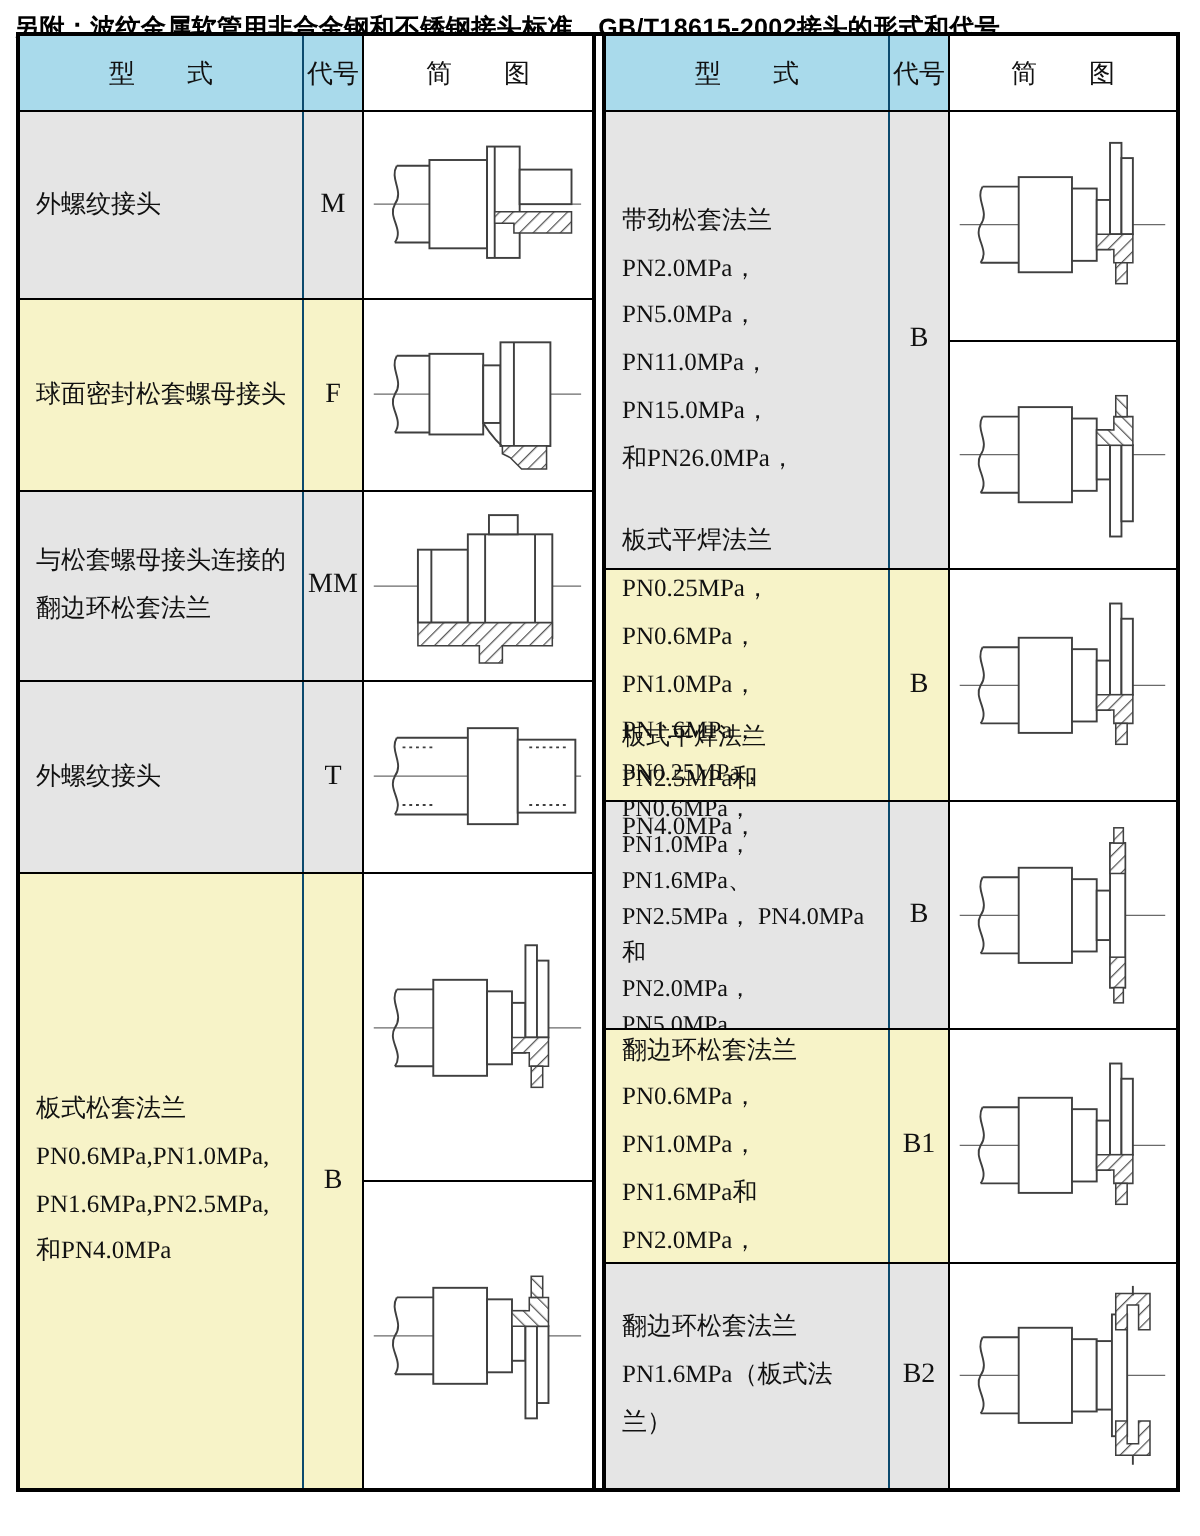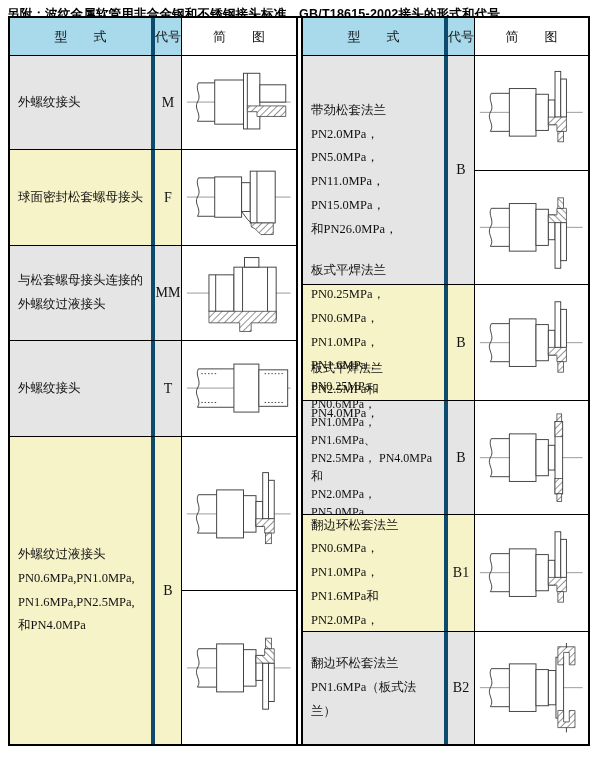--- a/index.html
+++ b/index.html
@@ -14,21 +14,21 @@
   .half.lh{width:288px;border-right:2px solid #000;}
   .dgap{width:3px;background:#fff;}
   .half.rh{flex:1;border-left:2px solid #000;}
   .row{display:flex;box-sizing:border-box;border-top:1px solid #000;min-height:0;}
   .row.first{border-top:none;}
   .row.grow{flex:1;}
   .cell{box-sizing:border-box;min-width:0;min-height:0;display:flex;align-items:center;}
   .name{width:141px;padding:2px 4px 2px 8px;font-size:12.5px;line-height:1.9;
         white-space:pre-line;}
   .name.tight{line-height:1.5;font-size:12px;}
-  .code{width:31px;border-left:4px solid #0c4a6e;border-right:1px solid #000;
+  .code{width:31px;border-left:1px solid #0c4a6e;border-right:1px solid #000;
         justify-content:center;font-size:14px;text-align:right;}
   .diag{flex:1;justify-content:center;background:#fff;}
   .diag svg{width:96%;height:94%;}
   .diag.split{flex-direction:column;align-items:stretch;}
   .sub{flex:1;display:flex;align-items:center;justify-content:center;min-height:0;}
   .sub.top{border-bottom:1px solid #000;}
   .hdr{background:#a9daeb;}
   .hdr .cell{justify-content:center;font-size:13px;padding:0;}
   .hdr .name{white-space:normal;line-height:1.2;}
   .hl-bg{background:#f7f3c8;}
@@ -93,21 +93,21 @@
                 <line x1="76" y1="21" x2="76" y2="75" stroke="#3f3f3f" stroke-width="1" fill="none"></line>
                 <path d="M60,63 Q72,82 88,84" stroke="#3f3f3f" stroke-width="1" fill="none"></path>
                 <polygon points="70,75 93,75 93,87 80,87 74,81 70,79" stroke="#3f3f3f" stroke-width="0.8" fill="url(#hatch)"></polygon>
               </svg>
             </span>
           </div>
       </div>
 
       <div class="row" style="height:95px">
         <div class="cell name">与松套螺母接头连接的
-外螺纹过液接头</div>
+翻边环松套法兰</div>
         <div class="cell code">MM</div>
         <div class="cell diag">
             <span class="sub">
               <svg viewBox="0 0 114 96" preserveAspectRatio="xMidYMid meet">
                 <line x1="3" y1="48" x2="111" y2="48" stroke="#6a6a6a" stroke-width="0.7"></line>
                 <rect x="26" y="29" width="26" height="38" stroke="#3f3f3f" stroke-width="1" fill="#ffffff"></rect>
                 <line x1="33" y1="29" x2="33" y2="67" stroke="#3f3f3f" stroke-width="1" fill="none"></line>
                 <rect x="52" y="21" width="44" height="54" stroke="#3f3f3f" stroke-width="1" fill="#ffffff"></rect>
                 <line x1="61" y1="21" x2="61" y2="75" stroke="#3f3f3f" stroke-width="1" fill="none"></line>
                 <line x1="87" y1="21" x2="87" y2="75" stroke="#3f3f3f" stroke-width="1" fill="none"></line>
@@ -134,21 +134,21 @@
                 <line x1="18" y1="33" x2="34" y2="33" stroke="#3f3f3f" stroke-width="1" fill="none" stroke-dasharray="1.5,2"></line>
                 <line x1="18" y1="63" x2="34" y2="63" stroke="#3f3f3f" stroke-width="1" fill="none" stroke-dasharray="1.5,2"></line>
                 <line x1="84" y1="33" x2="104" y2="33" stroke="#3f3f3f" stroke-width="1" fill="none" stroke-dasharray="1.5,2"></line>
                 <line x1="84" y1="63" x2="104" y2="63" stroke="#3f3f3f" stroke-width="1" fill="none" stroke-dasharray="1.5,2"></line>
               </svg>
             </span>
           </div>
       </div>
 
       <div class="row grow">
-        <div class="cell name hl-bg">外螺纹过液接头
+        <div class="cell name hl-bg">板式松套法兰
 PN0.6MPa,PN1.0MPa,
 PN1.6MPa,PN2.5MPa,
 和PN4.0MPa</div>
         <div class="cell code hl-bg">B</div>
         <div class="cell diag split">
           <span class="sub top">
               <svg viewBox="0 0 114 96" preserveAspectRatio="xMidYMid meet">
                 <line x1="3" y1="48" x2="111" y2="48" stroke="#6a6a6a" stroke-width="0.7"></line>
                 <path d="M15,28 C11,35 19,41 14,48 C10,55 19,61 14,68" stroke="#3f3f3f" stroke-width="1" fill="none"></path>
                 <line x1="15" y1="28" x2="34" y2="28" stroke="#3f3f3f" stroke-width="1" fill="none"></line>

